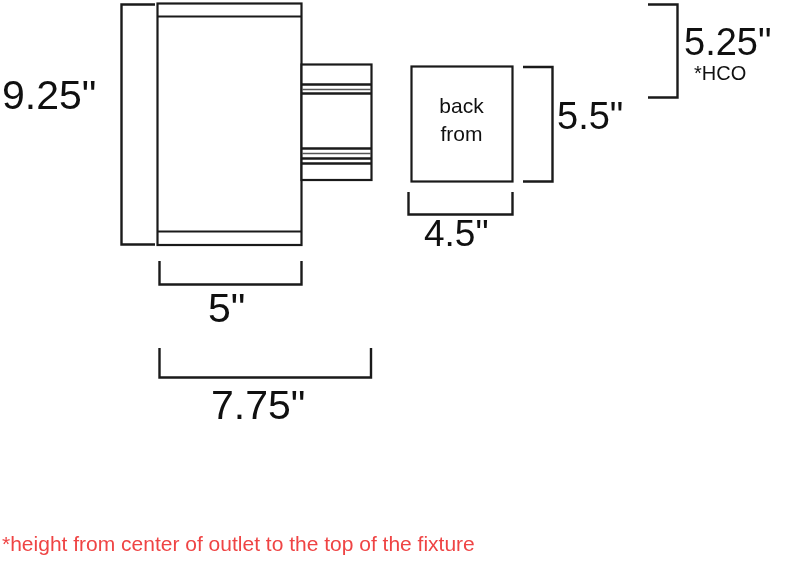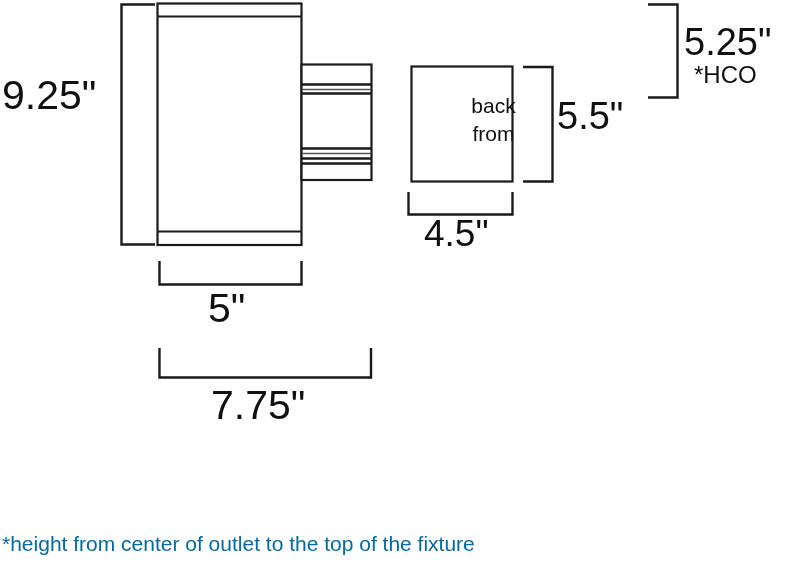--- a/index.html
+++ b/index.html
@@ -31,40 +31,39 @@
     line-height: 1;
     color: #101010;
     font-family: "Liberation Sans", sans-serif;
   }
   .dim-9-25  { left: 2px;   top: 75px;  font-size: 41px; }
   .dim-5     { left: 208px; top: 288px; font-size: 41px; }
   .dim-7-75  { left: 211px; top: 385px; font-size: 41px; }
   .dim-4-5   { left: 424px; top: 215px; font-size: 37px; }
   .dim-5-5   { left: 557px; top: 97px;  font-size: 38px; }
   .dim-5-25  { left: 684px; top: 23px;  font-size: 38px; }
-  .hco-label { left: 694px; top: 63px;  font-size: 24px; }
+  .hco-label { left: 694px; top: 63px;  font-size: 20px; }
 
   .plate-text {
     position: absolute;
     left: 411px;
     top: 92px;
     width: 101px;
     text-align: center;
     font-size: 21px;
     line-height: 28px;
     color: #101010;
-    margin-left: 32px;
   }
   .footnote {
     position: absolute;
     left: 2px;
     top: 531px;
     font-size: 21px;
     line-height: 26px;
-    color: #0369a1;
+    color: #ef4444;
     white-space: nowrap;
   }
 </style>
 </head>
 <body>
 
 <div id="stage">
 
   <svg class="drawing" viewBox="0 0 796 562" xmlns="http://www.w3.org/2000/svg">
 

